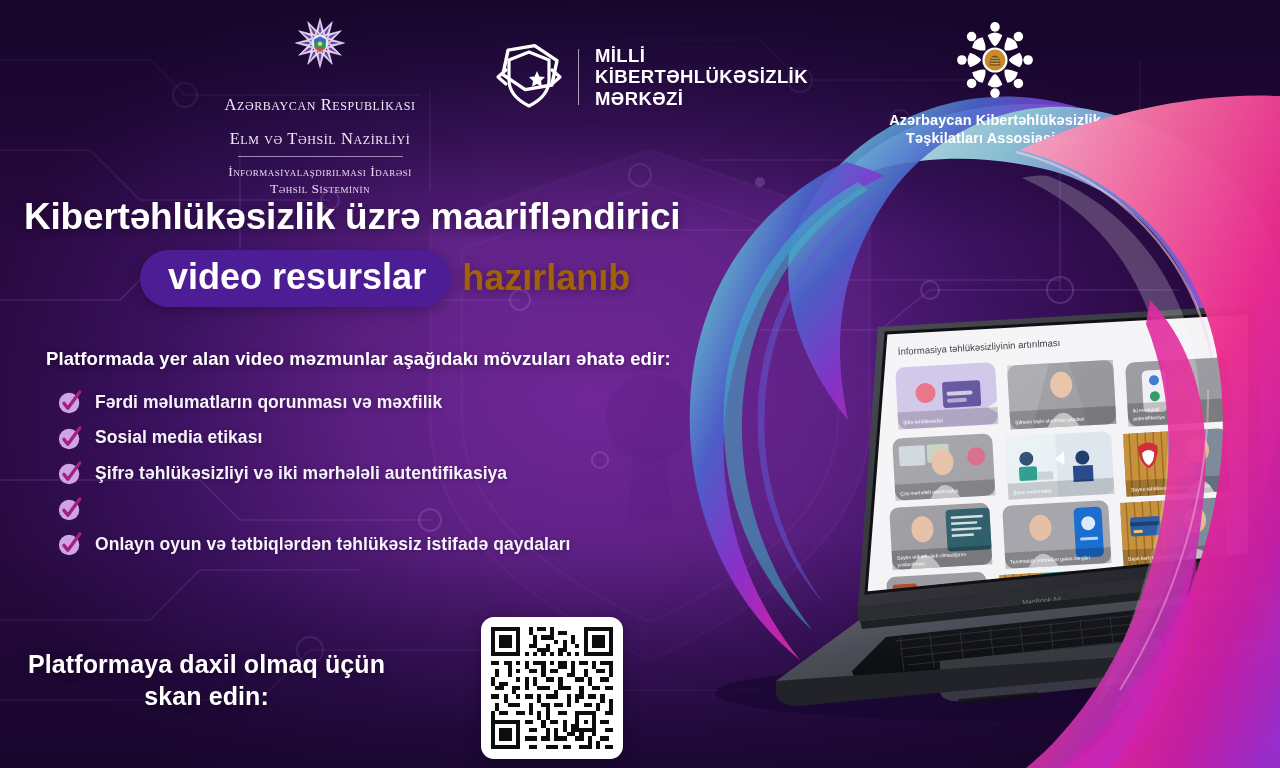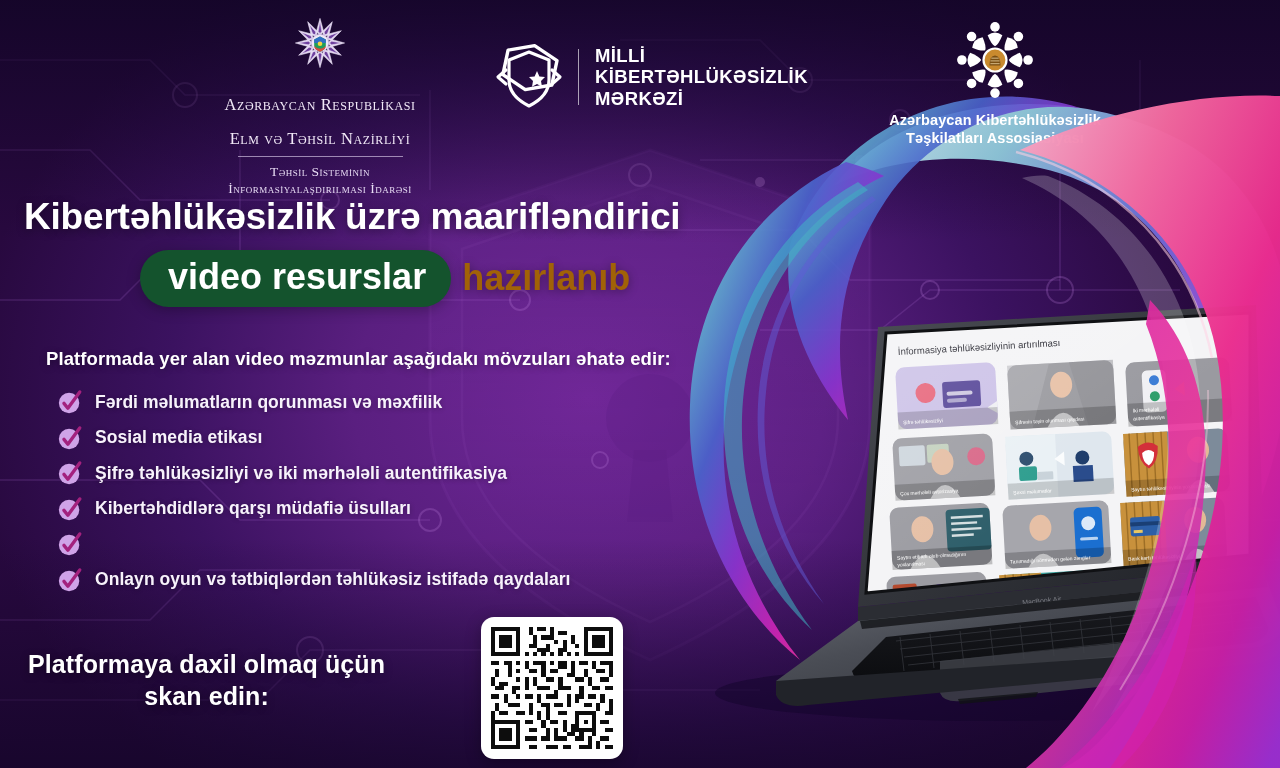--- a/index.html
+++ b/index.html
@@ -93,21 +93,21 @@
     font-size:37px; font-weight:700; letter-spacing:-.2px;
     line-height:1.05; color:#ffffff;
     text-shadow:0 2px 10px rgba(0,0,0,.38);
   }
   .headline .line2{
     margin-top:13px; display:flex; align-items:center; gap:0;
     padding-left:116px;
   }
   .pill{
     display:inline-block;
-    background:#14532d;
+    background:#4c1d95;
     color:#ffffff;
     font-size:36px; font-weight:700;
     padding:9px 25px 12px 28px;
     border-radius:34px;
     line-height:1.0;
     box-shadow:0 3px 14px rgba(0,0,0,.28);
   }
   .after-pill{
     font-size:36px; font-weight:700; color:#a16207; margin-left:11px;
     text-shadow:0 2px 10px rgba(0,0,0,.38);
@@ -579,22 +579,22 @@
         </g>
         <circle cx="40" cy="40" r="12" fill="#efe7f8" stroke="#c9b4e0" stroke-width="1"></circle>
         <path d="M40 31 L48 35 V43 Q48 49 40 52 Q32 49 32 43 V35 Z" fill="#1f9e5a"></path>
         <path d="M40 31 L48 35 V40 H32 V35 Z" fill="#2f6fc4"></path>
         <path d="M32 44 Q40 52 48 44 Q48 49 40 52 Q32 49 32 44 Z" fill="#d94a3d"></path>
         <circle cx="40" cy="41" r="3.2" fill="#f4d03f"></circle>
       </svg>
       <div class="min-l1">Azərbaycan Respublikası</div>
       <div class="min-l1">Elm və Təhsil Nazirliyi</div>
       <div class="min-rule"></div>
+      <div class="min-l2">İnformasiyalaşdırılması İdarəsi</div>
       <div class="min-l2">Təhsil Sisteminin</div>
-      <div class="min-l2">İnformasiyalaşdırılması İdarəsi</div>
     </div>
 
     <div class="logo-block" id="logo-ncsc">
       <svg class="mark" width="74" height="74" viewBox="0 0 74 74">
         <g fill="none" stroke="#ffffff" stroke-width="3.4" stroke-linejoin="round">
           <path d="M37 5 L62 15 L62 40 L37 50 L12 40 L12 15 Z" transform="rotate(12 37 32)"></path>
         </g>
         <g fill="none" stroke="#ffffff" stroke-width="3.2" stroke-linejoin="round">
           <path d="M37 12 L57 20 V40 Q57 56 37 66 Q17 56 17 40 V20 Z"></path>
         </g>
@@ -663,27 +663,20 @@
         <path d="M7.5 15.5 l4.2 5.2 L24.5 3.2" fill="none" stroke="#a3217e" stroke-width="3.6" stroke-linecap="round" stroke-linejoin="round"></path>
       </svg>
       <span class="label">Sosial media etikası</span>
     </li>
     <li>
       <svg class="check" viewBox="0 0 28 28">
         <circle cx="13" cy="15" r="11" fill="#cfa3e8"></circle>
         <path d="M7.5 15.5 l4.2 5.2 L24.5 3.2" fill="none" stroke="#a3217e" stroke-width="3.6" stroke-linecap="round" stroke-linejoin="round"></path>
       </svg>
       <span class="label">Şifrə təhlükəsizliyi və iki mərhələli autentifikasiya</span>
-    </li>
-    <li>
-      <svg class="check" viewBox="0 0 28 28">
-        <circle cx="13" cy="15" r="11" fill="#cfa3e8"></circle>
-        <path d="M7.5 15.5 l4.2 5.2 L24.5 3.2" fill="none" stroke="#a3217e" stroke-width="3.6" stroke-linecap="round" stroke-linejoin="round"></path>
-      </svg>
-      <span class="label">Kibertəhdidlərə qarşı müdafiə üsulları</span>
     </li>
     <li>
       <svg class="check" viewBox="0 0 28 28">
         <circle cx="13" cy="15" r="11" fill="#cfa3e8"></circle>
         <path d="M7.5 15.5 l4.2 5.2 L24.5 3.2" fill="none" stroke="#a3217e" stroke-width="3.6" stroke-linecap="round" stroke-linejoin="round"></path>
       </svg>
     </li>
     <li>
       <svg class="check" viewBox="0 0 28 28">
         <circle cx="13" cy="15" r="11" fill="#cfa3e8"></circle>

